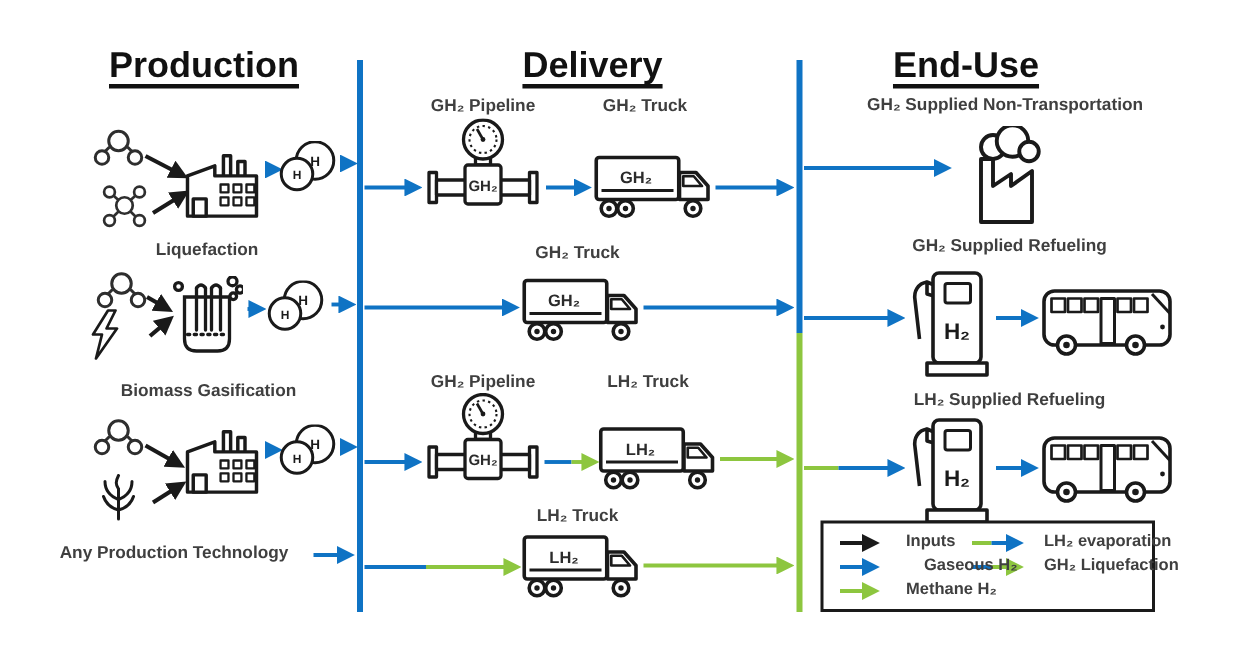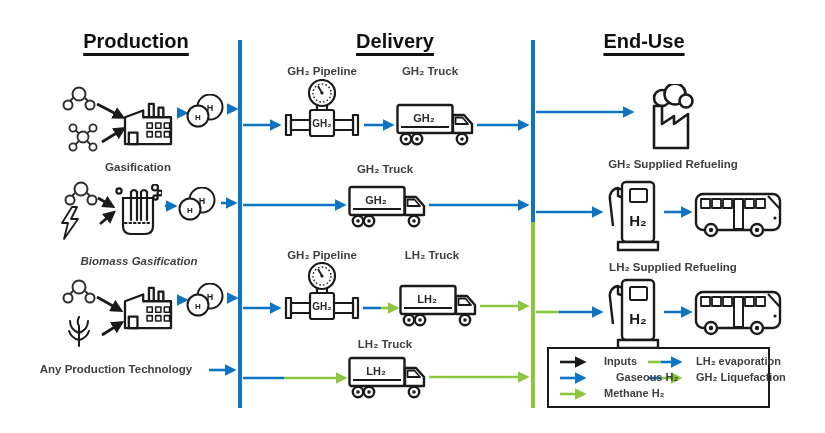--- a/index.html
+++ b/index.html
@@ -1,20 +1,20 @@
 <!DOCTYPE html>
 <html><head>
 <meta charset="utf-8">
 <style>
   html,body{margin:0;padding:0;background:#fff;}
   .stage{position:relative;width:825px;height:433px;background:#ffffff;overflow:hidden;
          font-family:"Liberation Sans","DejaVu Sans",sans-serif;}
   .layer{position:absolute;inset:0;}
   .hdr{position:absolute;transform:translateX(-50%);white-space:nowrap;
-       font-size:20px;font-weight:700;color:#111;
+       font-size:24px;font-weight:700;color:#111;
        text-decoration:underline;text-decoration-thickness:2.5px;text-underline-offset:5px;}
   .lbl{position:absolute;transform:translateX(-50%);white-space:nowrap;
        font-size:11.5px;font-weight:600;color:#3f3f3f;}
   .lgl{position:absolute;white-space:nowrap;font-size:11px;font-weight:600;color:#3f3f3f;padding-left:10px;}
   svg text{font-family:"Liberation Sans","DejaVu Sans",sans-serif;}
 </style>
 </head>
 <body>
 
 <div class="stage">
@@ -253,31 +253,32 @@
     <line x1="648" y1="362" x2="661" y2="362" stroke="#8DC63F" stroke-width="2.6"></line>
     <line x1="661" y1="362" x2="679" y2="362" stroke="#0F73C4" stroke-width="2.6" marker-end="url(#mk-b)"></line>
     <line x1="648" y1="378" x2="661" y2="378" stroke="#0F73C4" stroke-width="2.6"></line>
     <line x1="661" y1="378" x2="679" y2="378" stroke="#8DC63F" stroke-width="2.6" marker-end="url(#mk-g)"></line>
   </svg>
 
   <div class="hdr" style="left:136px;top:30px;">Production</div>
   <div class="hdr" style="left:395px;top:30px;">Delivery</div>
   <div class="hdr" style="left:644px;top:30px;">End-Use</div>
 
-  <div class="lbl" style="left:138px;top:161px;">Gasification</div>
-  <div class="lbl" style="left:139px;top:255px;font-style:italic;">Biomass Gasification</div>
+  <div class="lbl" style="left:138px;top:161px;">Liquefaction</div>
+  <div class="lbl" style="left:139px;top:255px;">Biomass Gasification</div>
   <div class="lbl" style="left:116px;top:363px;">Any Production Technology</div>
 
   <div class="lbl" style="left:322px;top:65px;">GH₂ Pipeline</div>
   <div class="lbl" style="left:430px;top:65px;">GH₂ Truck</div>
   <div class="lbl" style="left:385px;top:163px;">GH₂ Truck</div>
   <div class="lbl" style="left:322px;top:249px;">GH₂ Pipeline</div>
   <div class="lbl" style="left:432px;top:249px;">LH₂ Truck</div>
   <div class="lbl" style="left:385px;top:338px;">LH₂ Truck</div>
 
+  <div class="lbl" style="left:670px;top:64px;">GH₂ Supplied Non-Transportation</div>
   <div class="lbl" style="left:673px;top:158px;">GH₂ Supplied Refueling</div>
   <div class="lbl" style="left:673px;top:261px;">LH₂ Supplied Refueling</div>
 
   <div class="lgl" style="left:594px;top:355px;">Inputs</div>
   <div class="lgl" style="left:606px;top:371px;">Gaseous H₂</div>
   <div class="lgl" style="left:594px;top:387px;">Methane H₂</div>
   <div class="lgl" style="left:686px;top:355px;">LH₂ evaporation</div>
   <div class="lgl" style="left:686px;top:371px;">GH₂ Liquefaction</div>
 
 </div>

